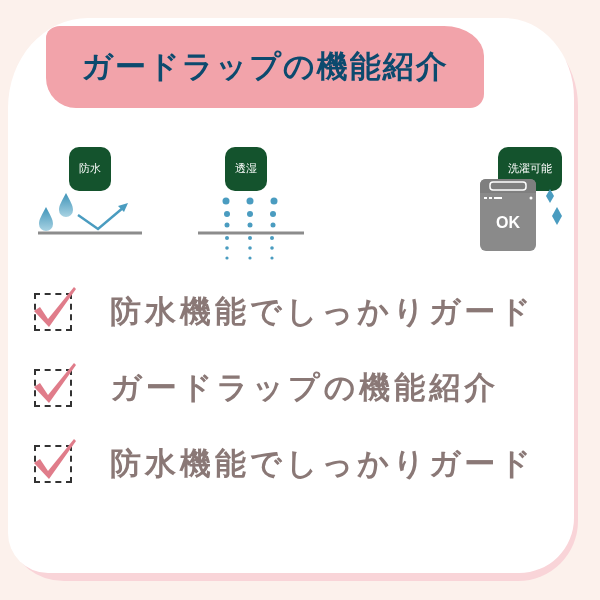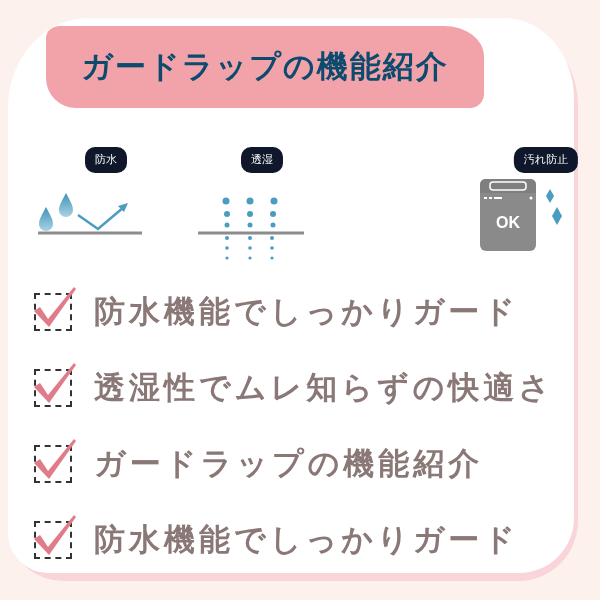--- a/index.html
+++ b/index.html
@@ -26,36 +26,35 @@
       display: flex; align-items: center; justify-content: center;
     }
     .title-text {
       color: #0c4a6e; font-size: 31px; font-weight: bold; letter-spacing: 2px;
       font-family: "DejaVu Sans", sans-serif;
     }
     .features { position: absolute; left: 30px; top: 145px; width: 540px; height: 120px; }
     .feature { position: absolute; top: 0; width: 120px; height: 120px; }
     .pill {
       position: absolute; left: 50%; transform: translateX(-50%); top: 2px;
-      background: #0f172a; color: #ffffff;
-      font-size: 11px; padding: 5px 10px; border-radius: 10px; white-space: nowrap;
+      background: #14532d; color: #ffffff;
+      font-size: 11px; padding: 14px 10px; border-radius: 10px; white-space: nowrap;
       line-height: 16px;
-      margin-left: 16px;
     }
     .ficon { position: absolute; left: 0; top: 26px; width: 120px; height: 94px; }
     .list { position: absolute; left: 30px; top: 274px; width: 550px; }
     .item { position: relative; height: 76px; display: flex; align-items: center; }
     .check-box {
       position: relative; width: 38px; height: 38px; margin-left: 4px; margin-right: 22px;
       border: 2px dashed #333333; border-left-width: 2px; box-sizing: border-box;
     }
     .check-mark { position: absolute; left: -8px; top: -14px; width: 52px; height: 52px; }
     .item-text {
       color: #8a7876; font-size: 31px; letter-spacing: 4px; font-weight: bold;
-      font-family: "DejaVu Sans", sans-serif; white-space: nowrap;
+      font-family: "DejaVu Sans", sans-serif; white-space: nowrap; margin-left: 16px;
     }
   </style>
 </head>
 <body>
 
 <div class="card-shadow"></div>
 <div class="card"></div>
 
 <div class="title-band">
   <span class="title-text">ガードラップの機能紹介</span>
@@ -102,21 +101,21 @@
         <circle cx="41" cy="87" r="1.6"></circle>
           <circle cx="64" cy="87" r="1.6"></circle>
           <circle cx="86" cy="87" r="1.6"></circle>
       </g>
       <line x1="12" y1="62" x2="118" y2="62" stroke="#8c8c8c" stroke-width="3"></line>
     </svg>
   </div>
 
 
   <div class="feature" style="left:440px;">
-    <span class="pill">汚れ防止</span>
+    <span class="pill">洗濯可能</span>
     <svg class="ficon" viewBox="0 0 120 94">
       <rect x="10" y="8" width="56" height="72" rx="6" fill="#8a8a8a"></rect>
       <path d="M10 14 Q10 8 16 8 L60 8 Q66 8 66 14 L66 22 L10 22 Z" fill="#7f7f7f"></path>
       <rect x="20" y="11" width="36" height="8" rx="3" fill="none" stroke="#ffffff" stroke-width="1.5"></rect>
       <rect x="14" y="26" width="3" height="2" fill="#ffffff"></rect>
       <rect x="19" y="26" width="3" height="2" fill="#ffffff"></rect>
       <rect x="24" y="26" width="8" height="2" fill="#ffffff"></rect>
       <circle cx="61" cy="27" r="1.5" fill="#ffffff"></circle>
       <text x="38" y="57" text-anchor="middle" fill="#ffffff" font-size="16" font-weight="bold" font-family="Liberation Sans, sans-serif">OK</text>
       <polygon points="80,18 84,25 80,32 76,25" fill="#4a9cc0"></polygon>
@@ -133,28 +132,20 @@
       </svg>
     </div>
     <span class="item-text">防水機能でしっかりガード</span>
   </div>
   <div class="item">
     <div class="check-box">
       <svg class="check-mark" viewBox="0 0 52 52">
         <path d="M6 30 L12 26 L20 38 L46 6 L48 8 L21 46 Z" fill="#e07c8a"></path>
       </svg>
     </div>
-    <span class="item-text">透湿性でムレ知らずの快適さ</span>
-  </div>
-  <div class="item">
-    <div class="check-box">
-      <svg class="check-mark" viewBox="0 0 52 52">
-        <path d="M6 30 L12 26 L20 38 L46 6 L48 8 L21 46 Z" fill="#e07c8a"></path>
-      </svg>
-    </div>
     <span class="item-text">ガードラップの機能紹介</span>
   </div>
   <div class="item">
     <div class="check-box">
       <svg class="check-mark" viewBox="0 0 52 52">
         <path d="M6 30 L12 26 L20 38 L46 6 L48 8 L21 46 Z" fill="#e07c8a"></path>
       </svg>
     </div>
     <span class="item-text">防水機能でしっかりガード</span>
   </div>

